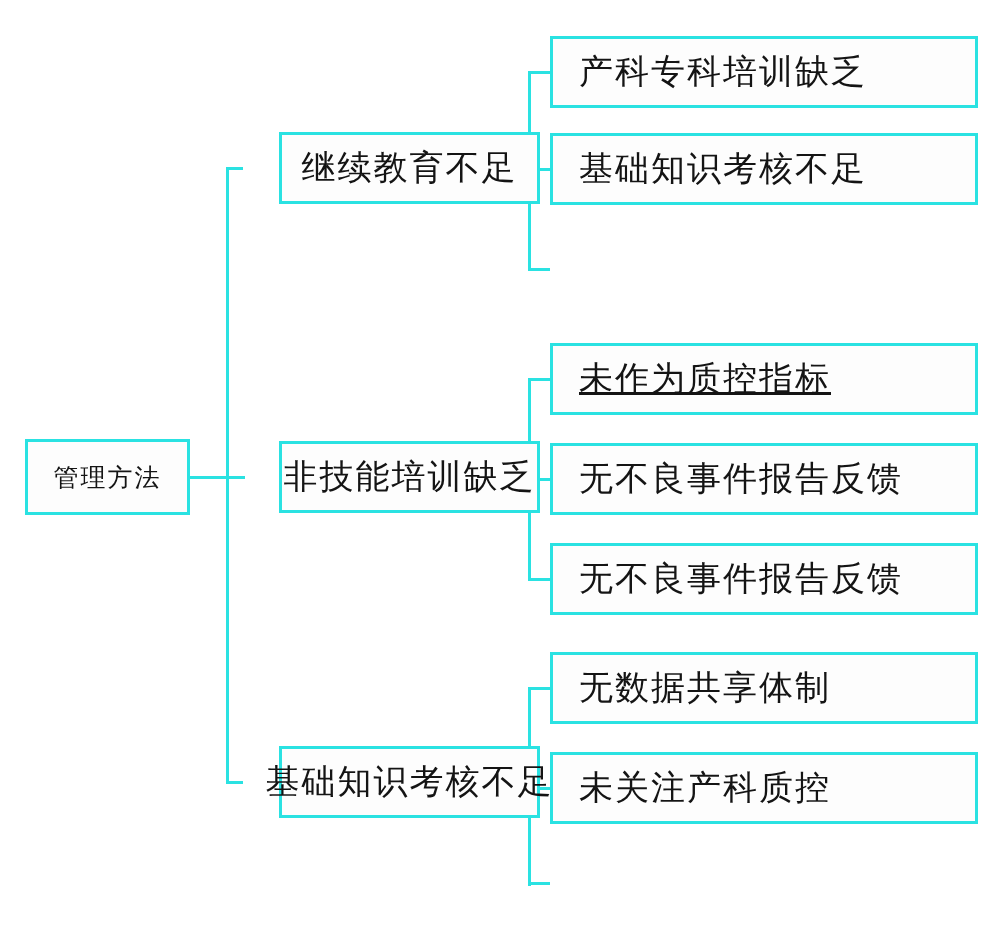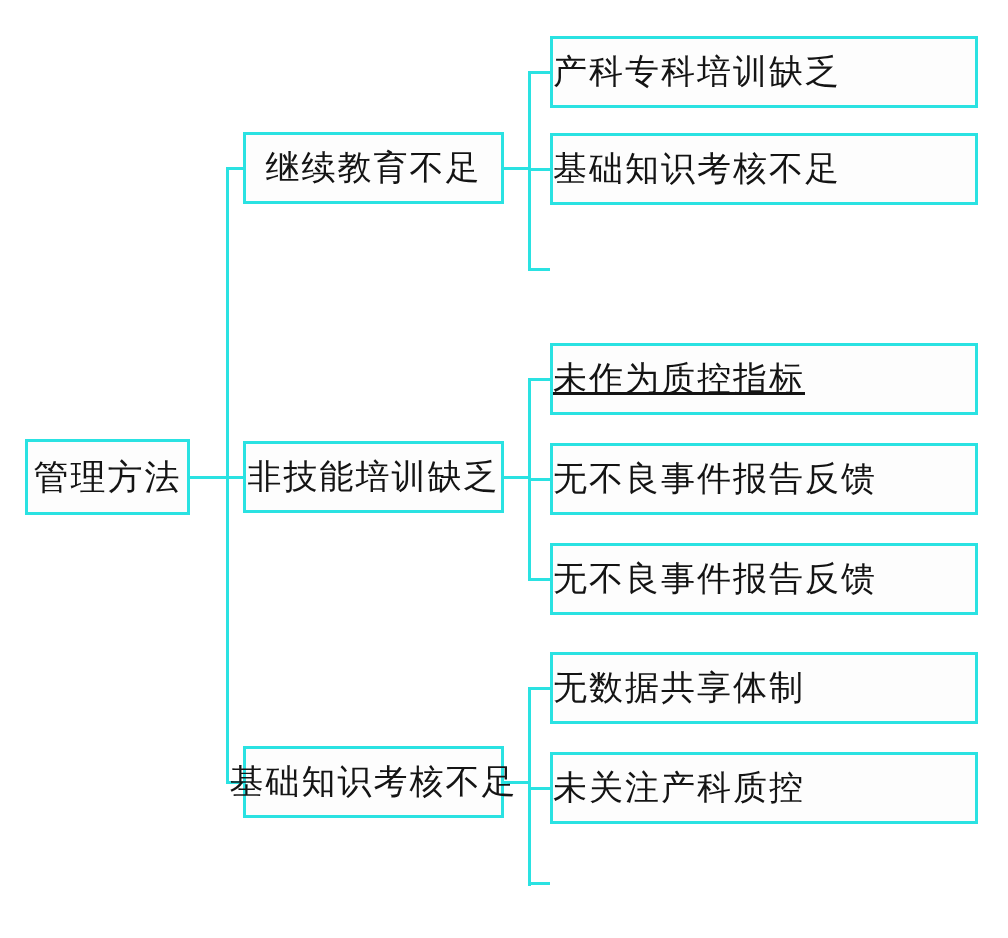--- a/index.html
+++ b/index.html
@@ -22,36 +22,38 @@
     background: #fdfdfd;
     color: #141414;
     display: flex;
     align-items: center;
     letter-spacing: 2px;
     white-space: nowrap;
   }
   .root {
     left: 25px; top: 439px;
     width: 165px; height: 76px;
-    font-size: 35px;
+    font-size: 25px;
     justify-content: center;
   }
   .branch {
     width: 261px; height: 72px;
     font-size: 34px;
     justify-content: center;
+    margin-left: 36px;
   }
   #b1 { left: 243px; top: 132px; }
   #b2 { left: 243px; top: 441px; }
   #b3 { left: 243px; top: 746px; }
   .leaf {
     left: 550px;
     width: 428px; height: 72px;
     font-size: 34px;
     justify-content: flex-start;
+    padding-left: 26px;
   }
   #l1 { top: 36px; }
   #l2 { top: 133px; text-align: center; }
   #l3 { top: 233px; }
   #l4 { top: 343px; text-decoration: underline; }
   #l5 { top: 443px; }
   #l6 { top: 543px; }
   #l7 { top: 652px; }
   #l8 { top: 752px; }
   #l9 { top: 847px; }

